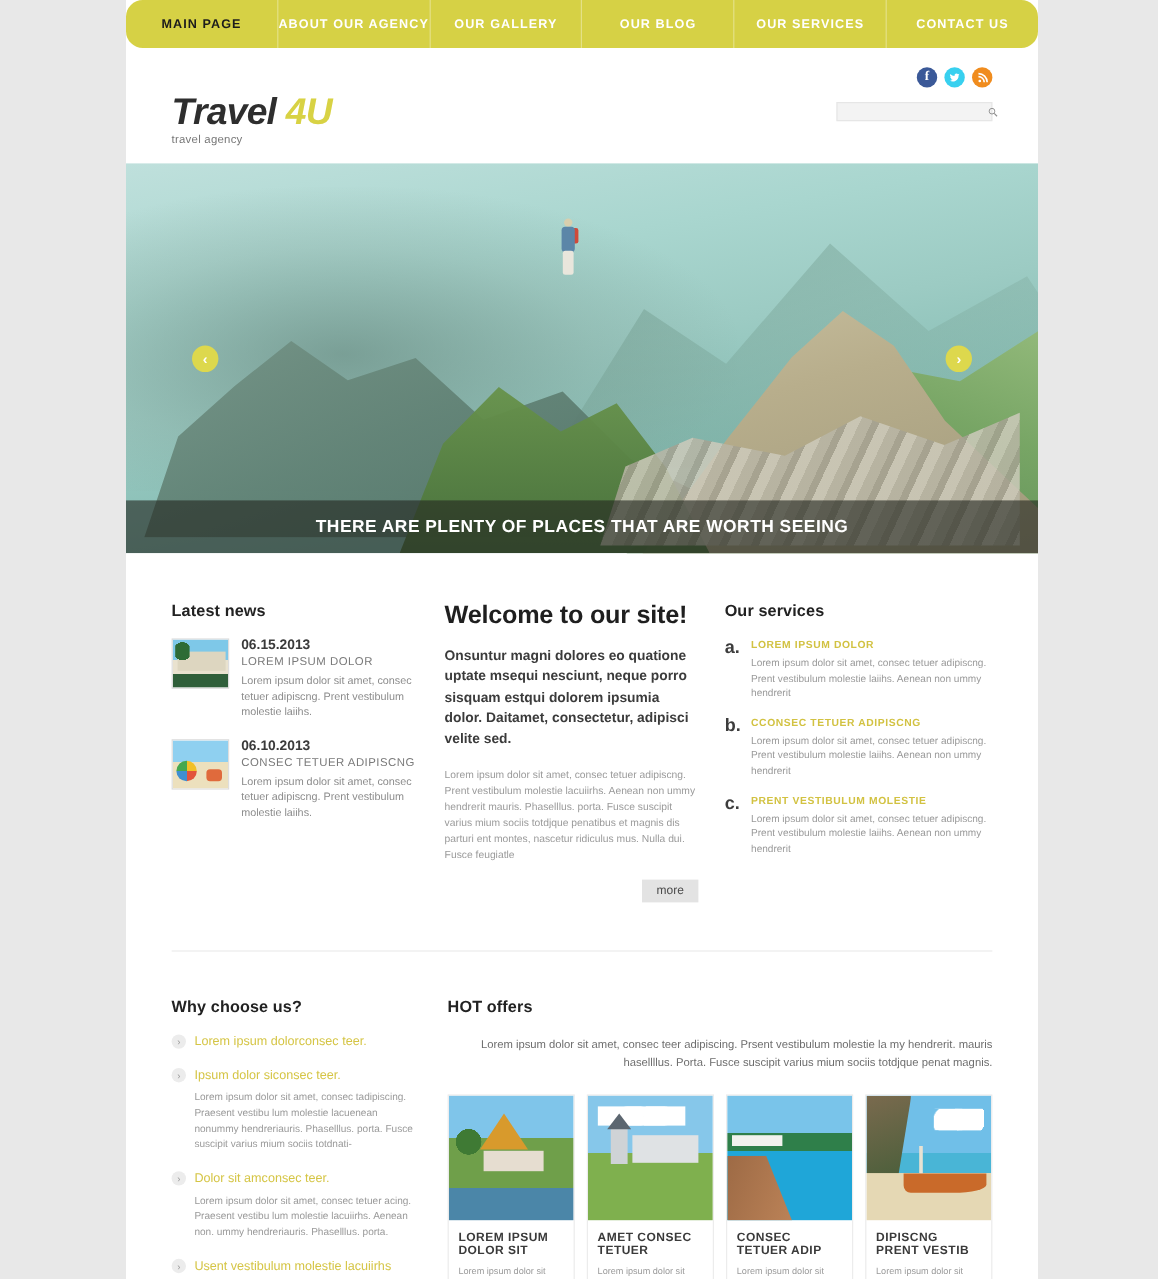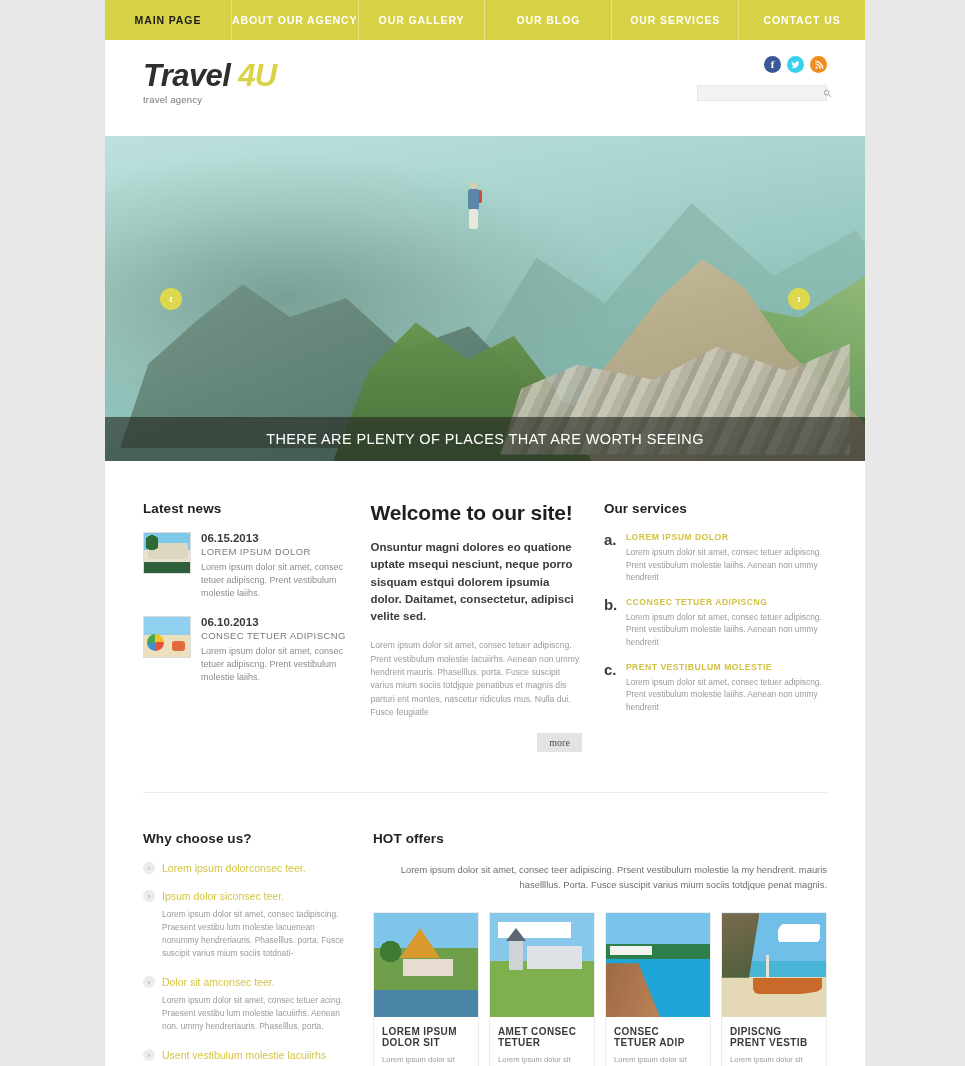--- a/index.html
+++ b/index.html
@@ -5,34 +5,34 @@
   * { box-sizing: border-box; margin: 0; padding: 0; }
   html, body {
     width: 965px; height: 1066px;
     background: #e8e8e8;
     font-family: "Liberation Sans", sans-serif;
     -webkit-font-smoothing: antialiased;
   }
   .page { position: absolute; left: 105px; top: 0; width: 760px; min-height: 1066px; background: #ffffff; }
 
   
-  .topnav { display: flex; height: 40px; background: #d6d145; }
+  .topnav { display: flex; height: 40px; background: #d6d145; border-radius: 14px; }
   .nav-item {
     flex: 1 1 0; display: flex; align-items: center; justify-content: center;
     font-size: 10.5px; font-weight: bold; letter-spacing: .9px;
     color: #ffffff; text-transform: uppercase; cursor: pointer;
     border-right: 1px solid rgba(255,255,255,.35);
     font-family: "Liberation Sans", sans-serif;
   }
   .nav-item:last-child { border-right: none; }
   .nav-item.active { color: #1c1c1c; }
 
   
   .header { position: relative; height: 96px; background: #fff; }
-  .logo { position: absolute; left: 38px; top: 20px; }
+  .logo { position: absolute; left: 38px; top: 37px; }
   .logo-main { font-size: 31px; font-weight: bold; font-style: italic; color: #2e2e2e; letter-spacing: -.6px; line-height: 1; }
   .logo-main .accent { color: #d8d244; }
   .logo-sub { font-size: 9.5px; color: #777; margin-top: 3px; letter-spacing: .2px; }
 
   .social { position: absolute; right: 38px; top: 16px; display: flex; gap: 6px; }
   .soc { width: 17px; height: 17px; border-radius: 50%; display: flex; align-items: center; justify-content: center;
          color: #fff; font-size: 11px; font-weight: bold; cursor: pointer; line-height: 1; }
   .soc.fb { background: #3b5998; font-family: "Liberation Serif", serif; }
   .soc.tw { background: #38d0ef; }
   .soc.rss { background: #f08c1e; }
@@ -71,21 +71,21 @@
         background: repeating-linear-gradient(115deg, #b9b6a6 0 9px, #a5a292 9px 15px, #cdcabb 15px 24px);
         clip-path: polygon(0% 100%, 6% 56%, 22% 40%, 44% 50%, 62% 28%, 82% 44%, 100% 26%, 100% 100%); opacity: .85; }
   .hiker { position: absolute; left: 47.5%; top: 14%; width: 16px; height: 56px; }
   .hiker .head { position: absolute; left: 4px; top: 0; width: 7px; height: 7px; border-radius: 50%; background: #d8cfae; }
   .hiker .body { position: absolute; left: 2px; top: 7px; width: 11px; height: 21px; background: #5b86a8; border-radius: 3px; }
   .hiker .pack { position: absolute; left: 10px; top: 8px; width: 6px; height: 13px; background: #cf4a3a; border-radius: 2px; }
   .hiker .legs { position: absolute; left: 3px; top: 27px; width: 9px; height: 20px; background: #e9e6dc; border-radius: 2px; }
 
   .slide-caption { position: absolute; left: 0; right: 0; bottom: 0; height: 44px; background: rgba(36,38,33,.62);
         display: flex; align-items: center; justify-content: center; }
-  .slide-caption .txt { color: #fff; font-size: 14.5px; font-weight: normal; letter-spacing: .4px; text-align: center; }
+  .slide-caption .txt { color: #fff; font-size: 14.5px; font-weight: bold; letter-spacing: .4px; text-align: center; }
   .arrow { position: absolute; top: 50%; transform: translateY(-50%); width: 22px; height: 22px; border-radius: 50%;
         background: #ddd84d; color: #fff; display: flex; align-items: center; justify-content: center;
         font-size: 12px; font-weight: bold; cursor: pointer; }
   .arrow.prev { left: 55px; }
   .arrow.next { right: 55px; }
 
   
   .content { padding: 12px 38px; }
   .row1 { display: flex; padding-top: 28px; gap: 0; }
   .col-news { width: 232px; padding-right: 22px; }
@@ -106,21 +106,21 @@
   .thumb-beach::after { content:""; position:absolute; right:5px; top:24px; width:13px; height:10px; border-radius:3px; background:#e06a3c; }
   .news-date { font-size: 11.5px; color: #3a3a3a; font-weight: bold; margin-bottom: 2px; }
   .news-sub { font-size: 9.5px; color: #7a7a7a; letter-spacing: .4px; margin-bottom: 4px; }
   .news-text { font-size: 9px; color: #8c8c8c; line-height: 1.45; }
 
   .welcome-title { font-size: 21px; font-weight: bold; color: #1f1f1f; margin-bottom: 14px; letter-spacing: -.2px; }
   .welcome-lead { font-size: 11.5px; color: #3b3b3b; font-weight: bold; line-height: 1.5; margin-bottom: 14px; }
   .welcome-body { font-size: 8.6px; color: #9a9a9a; line-height: 1.55; }
   .more-wrap { display: flex; justify-content: flex-end; margin-top: 14px; }
   .more-btn { background: #e3e3e3; color: #4b4b4b; font-size: 10px; padding: 4px 12px; border: none; cursor: pointer;
-        font-family: Liberation Serif, serif; }
+        font-family: Liberation Sans, sans-serif; }
 
   .svc-item { display: flex; margin-bottom: 13px; }
   .svc-marker { font-size: 15px; font-weight: bold; color: #3d3d3d; width: 22px; flex: 0 0 22px; line-height: 1.1; }
   .svc-title { font-size: 8.6px; font-weight: bold; color: #d2c242; letter-spacing: .5px; margin-bottom: 4px; cursor: pointer; }
   .svc-text { font-size: 8.4px; color: #9a9a9a; line-height: 1.5; }
 
   .divider { height: 1px; background: #ececec; margin: 28px 38px 0; }
 
   .row2 { display: flex; padding-top: 26px; }
   .col-why { width: 232px; padding-right: 22px; }

